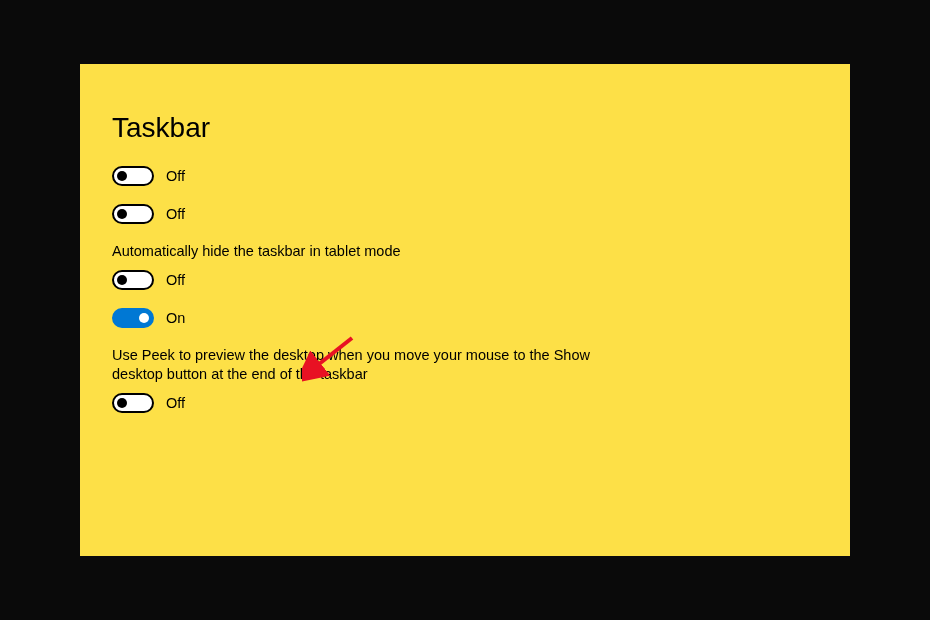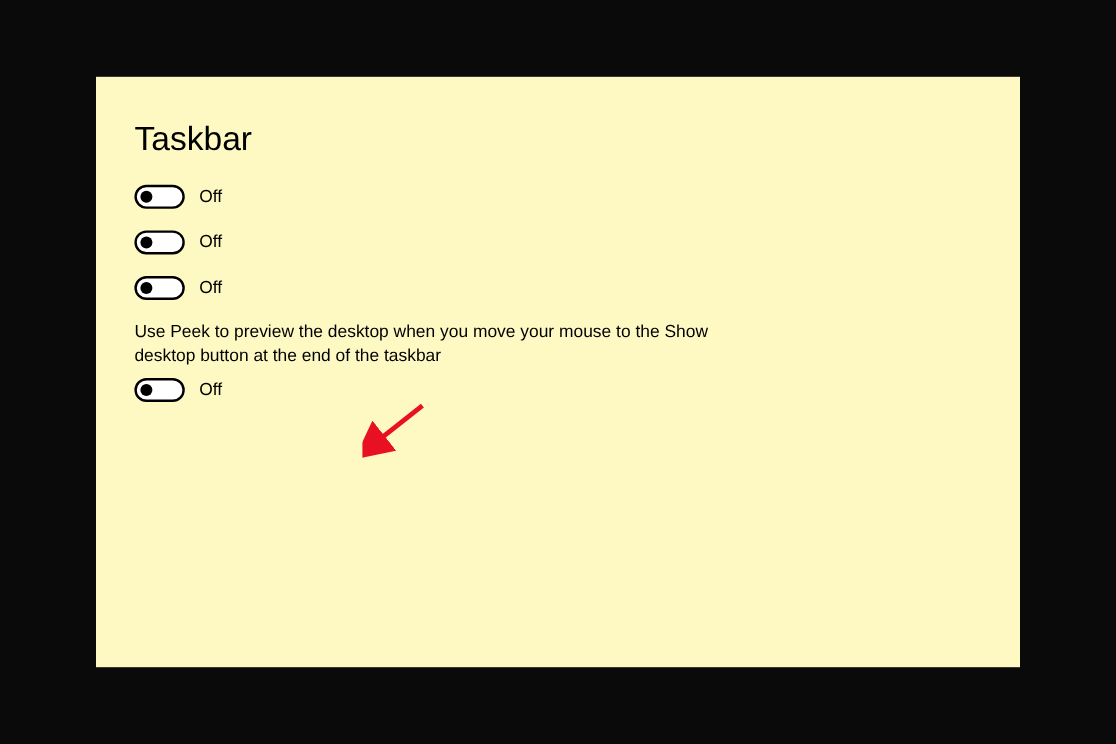--- a/index.html
+++ b/index.html
@@ -11,24 +11,24 @@
       background: #0a0a0a;
       width: 930px;
       height: 620px;
       display: flex;
       align-items: center;
       justify-content: center;
       font-family: "Segoe UI", Arial, sans-serif;
       overflow: hidden;
     }
     .panel {
-      background: #fef9c3;
+      background: #fde047;
       width: 770px;
       height: 492px;
-      padding: 36px 32px 0 32px;
+      padding: 48px 32px 0 32px;
       overflow: hidden;
       position: relative;
     }
     .page-title {
       font-size: 28px;
       font-weight: 400;
       color: #000;
       margin-bottom: 22px;
     }
     .setting {
@@ -106,26 +106,31 @@
           <span class="toggle-state">Off</span>
         </div>
       </div>
       <div class="setting">
         <div class="toggle-row">
           <div class="toggle toggle-off"></div>
           <span class="toggle-state">Off</span>
         </div>
       </div>
       <div class="setting">
+        <div class="setting-label">Automatically hide the taskbar in tablet mode</div>
         <div class="toggle-row">
           <div class="toggle toggle-off"></div>
           <span class="toggle-state">Off</span>
         </div>
       </div>
       <div class="setting">
+        <div class="toggle-row">
+          <div class="toggle toggle-on"></div>
+          <span class="toggle-state">On</span>
+        </div>
       </div>
       <div class="setting">
         <div class="setting-label">Use Peek to preview the desktop when you move your mouse to the Show desktop button at the end of the taskbar</div>
         <div class="toggle-row">
           <div class="toggle toggle-off"></div>
           <span class="toggle-state">Off</span>
         </div>
       </div>
     </div>
 

